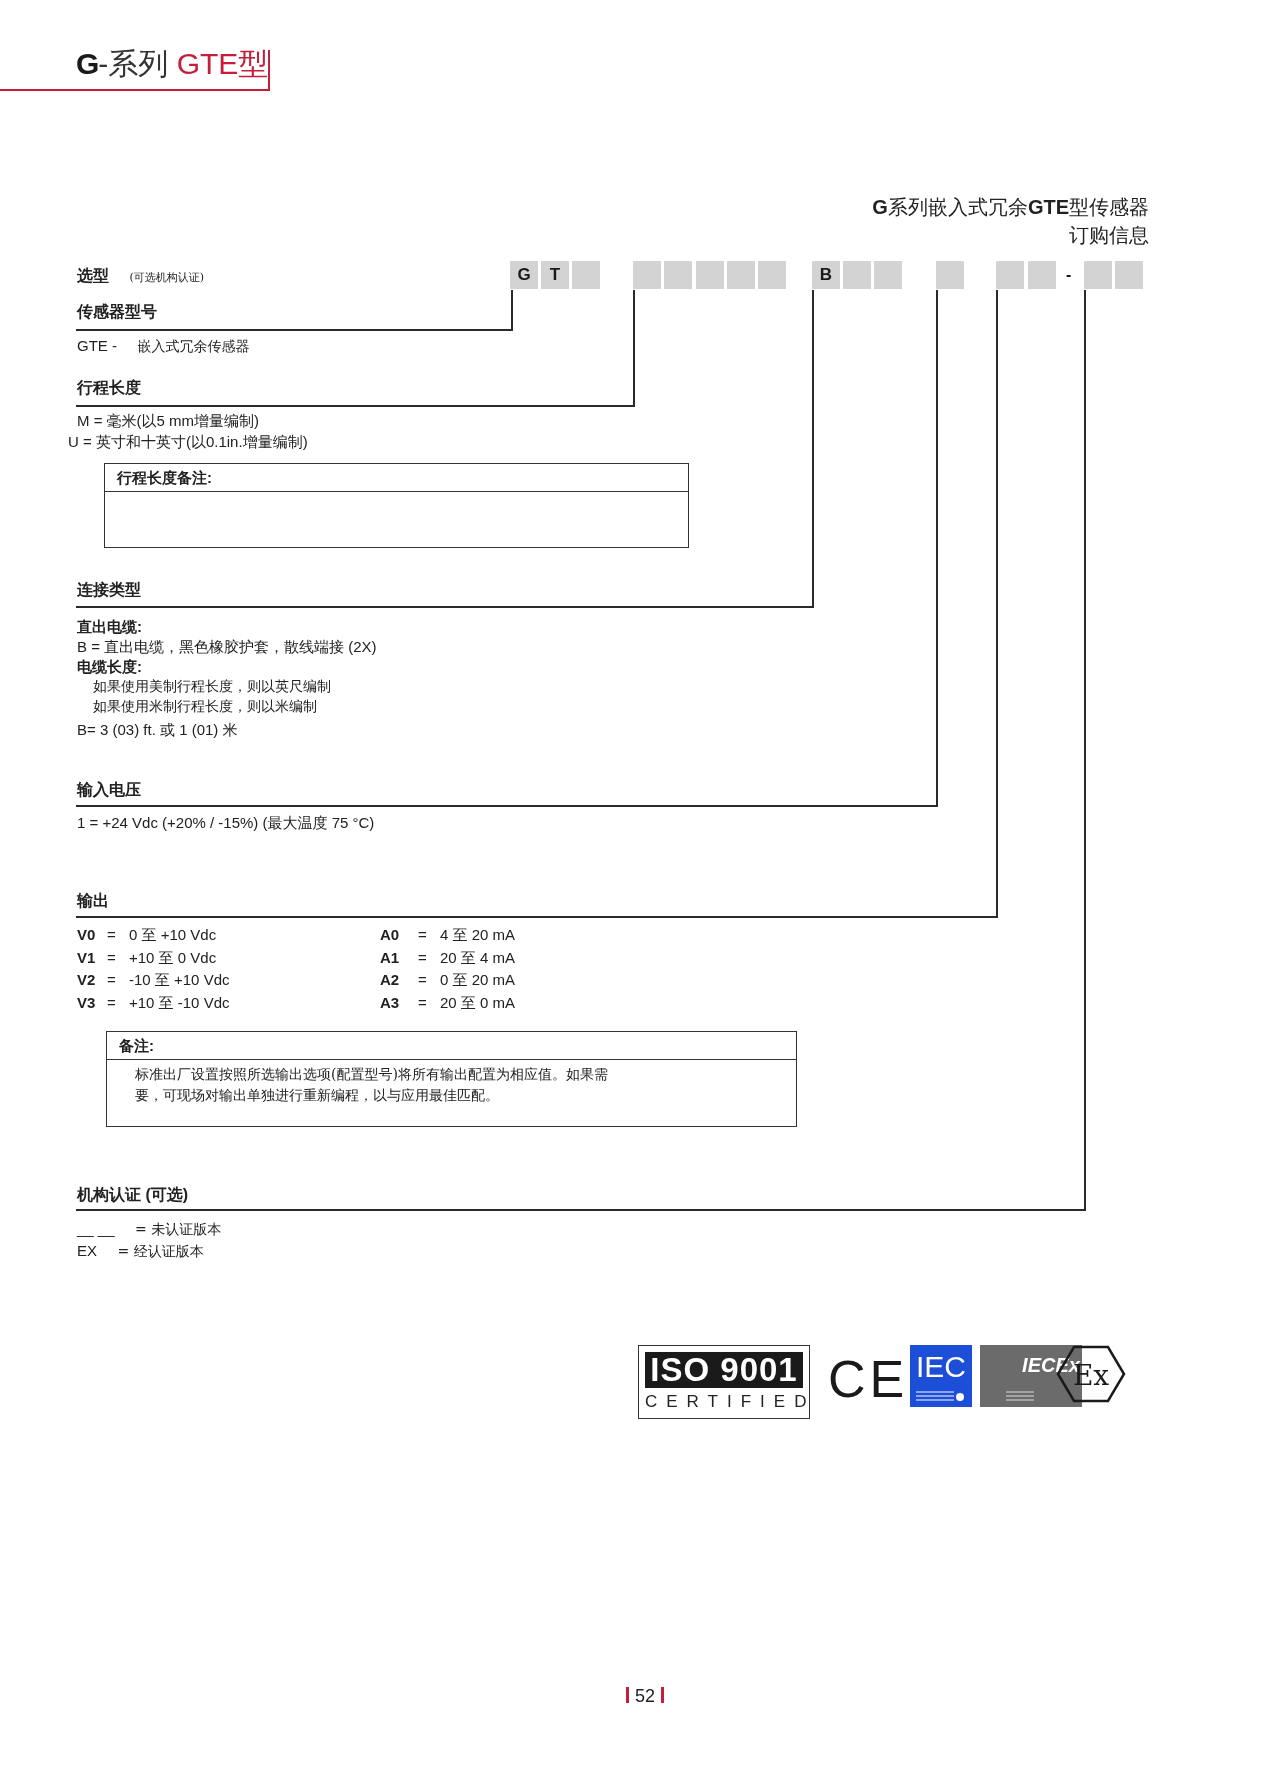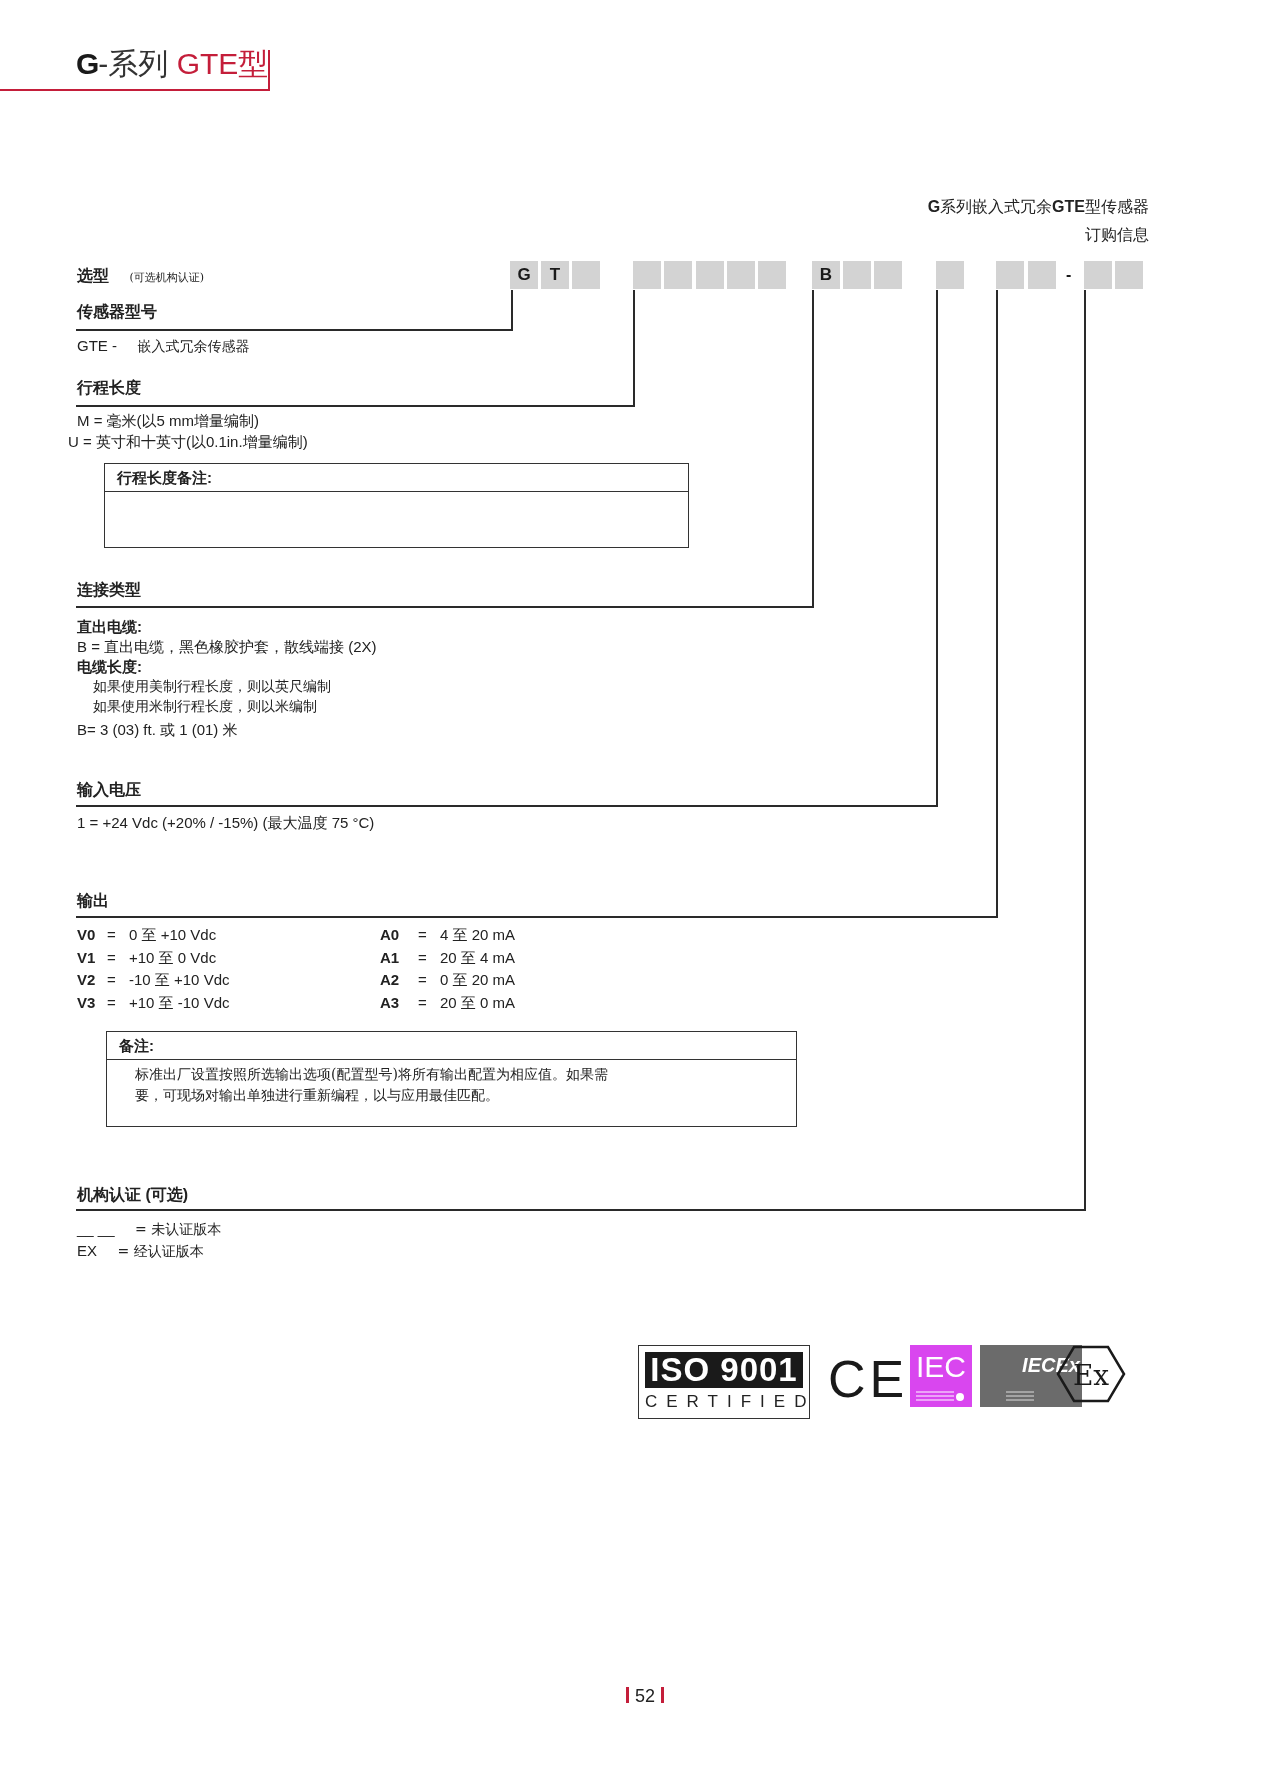--- a/index.html
+++ b/index.html
@@ -6,21 +6,21 @@
   body { width:1276px; height:1789px; position:relative; overflow:hidden;
          font-family:"Liberation Sans", "DejaVu Sans", sans-serif; color:#222; }
   .abs { position:absolute; }
   .hdr-title { left:76px; top:44px; font-size:30px; line-height:40px; white-space:nowrap; }
   .hdr-title .g { font-weight:bold; color:#1a1a1a; letter-spacing:-1px; }
   .hdr-title .s { color:#333; }
   .hdr-title .r { color:#c41e3a; }
   .hdr-line-h { left:0; top:89px; width:270px; height:2px; background:#c41e3a; }
   .hdr-line-v { left:268px; top:50px; width:2px; height:41px; background:#c41e3a; }
 
-  .doc-title { right:127px; top:193px; text-align:right; font-size:16px; line-height:28px; color:#222; }
+  .doc-title { right:127px; top:193px; text-align:right; font-size:20px; line-height:28px; color:#222; }
   .doc-title b { font-weight:bold; }
 
   .code-box { position:absolute; top:261px; width:28px; height:28px; background:#d3d3d3;
               font-weight:bold; font-size:17px; line-height:28px; text-align:center; color:#1a1a1a; }
   .code-dash { position:absolute; top:261px; font-weight:bold; font-size:16px; line-height:28px; color:#1a1a1a; }
 
   .vline { position:absolute; width:2px; background:#2a2a2a; }
   .hline { position:absolute; height:2px; background:#2a2a2a; }
 
   .sec-title { position:absolute; font-size:16px; font-weight:bold; color:#222; white-space:nowrap; }
@@ -37,21 +37,21 @@
   .out-row { display:flex; white-space:nowrap; }
   .out-code { width:30px; font-weight:bold; }
   .out-eq { width:22px; }
 
   .logos { position:absolute; top:1345px; left:638px; height:80px; }
   .iso { position:absolute; left:0; top:0; width:172px; height:74px; border:1.5px solid #333; box-sizing:border-box; }
   .iso .top { position:absolute; left:6px; top:6px; width:158px; height:36px; background:#1a1a1a; color:#fff;
               font-weight:bold; font-size:33px; line-height:36px; text-align:center; letter-spacing:1px; }
   .iso .bot { position:absolute; left:6px; top:46px; width:158px; font-size:17px; letter-spacing:9px; text-align:center; color:#222; }
   .ce { position:absolute; left:190px; top:6px; font-size:52px; line-height:56px; font-weight:normal; color:#1a1a1a; letter-spacing:4px; }
-  .iec { position:absolute; left:272px; top:0; width:62px; height:62px; background:#d946ef; color:#fff;
+  .iec { position:absolute; left:272px; top:0; width:62px; height:62px; background:#1d4ed8; color:#fff;
          font-size:30px; line-height:44px; text-align:center; }
   .iecex { position:absolute; left:342px; top:0; width:62px; height:62px; background:#6b6b6b; color:#fff;
            font-size:20px; font-weight:bold; font-style:italic; line-height:40px; text-align:center;padding-left:40px; }
   .ex { position:absolute; left:418px; top:0; width:70px; height:58px; }
 
   .page-num { position:absolute; left:620px; top:1686px; font-size:18px; color:#222; }
   .page-num .bar { display:inline-block; width:3px; height:16px; background:#c41e3a; vertical-align:-1px; margin:0 6px; }
 </style>
 </head>
 <body>

